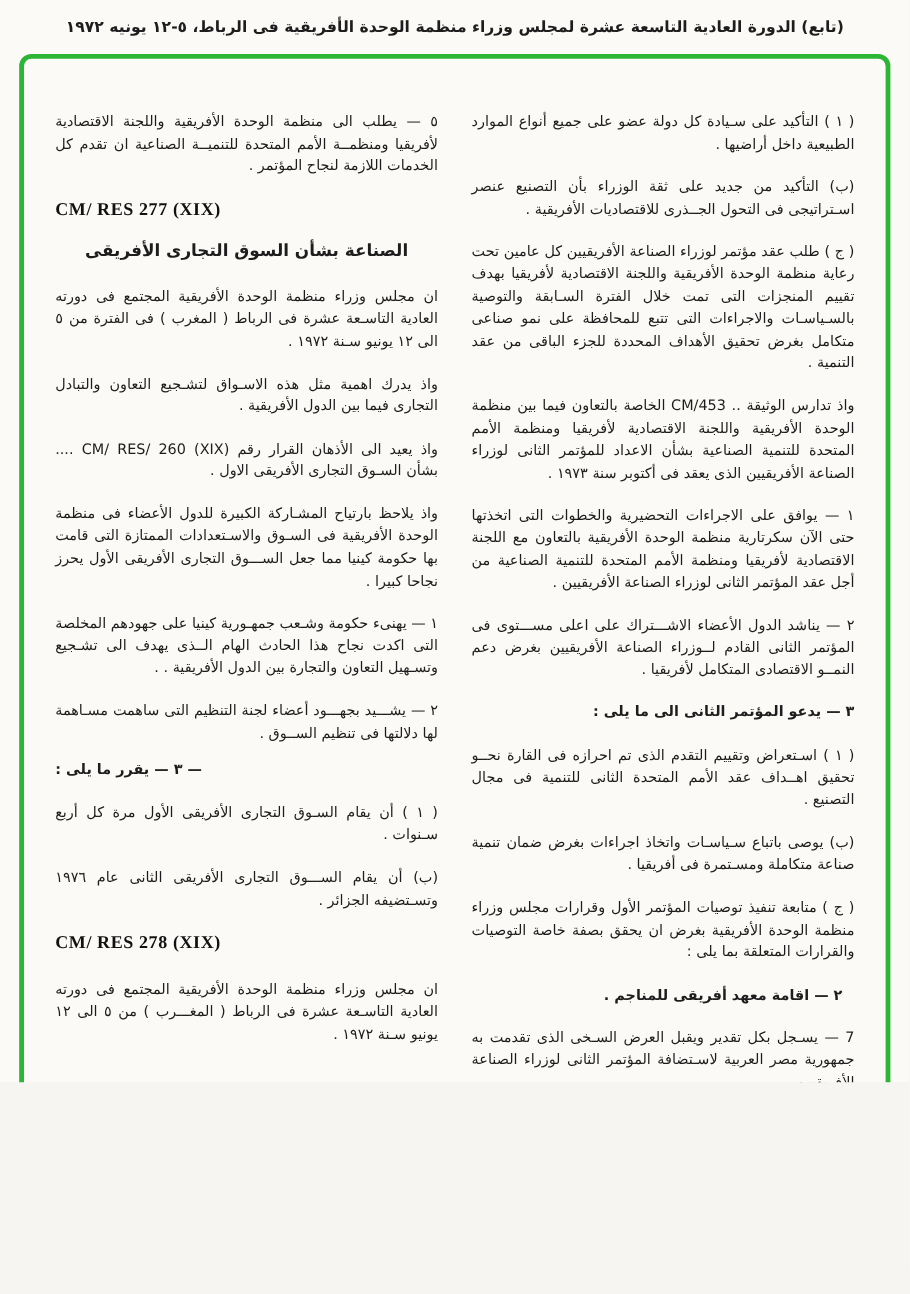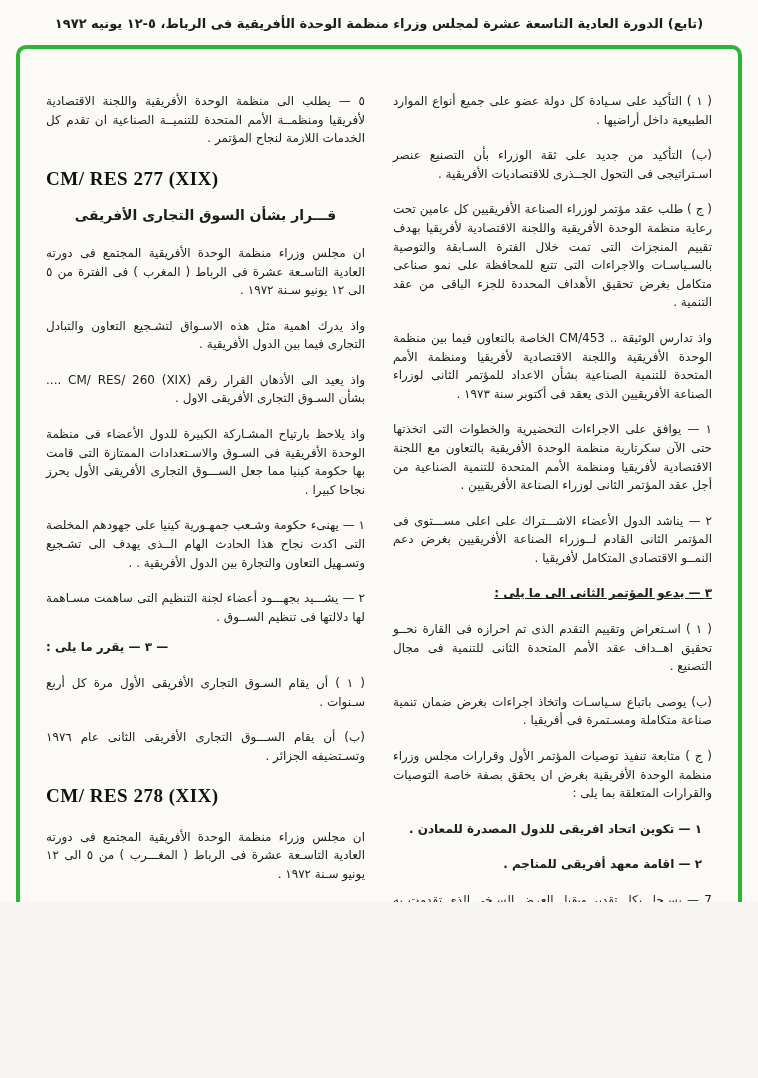--- a/index.html
+++ b/index.html
@@ -51,28 +51,28 @@
   }
   .column {
     flex: 1 1 0;
     min-width: 0;
     font-size: 12px;
     line-height: 1.55;
     direction: rtl;
   }
   .para { margin: 17px 0 9px; }
   .body { text-align: justify; }
-  .bold { font-weight: bold; text-align: justify; text-decoration: underline; }
+  .bold { font-weight: bold; text-align: justify; }
   .center-bold { font-weight: bold; text-align: left; margin: 12px 0; }
   .subitem { font-weight: bold; padding-right: 10px; }
   .ref {
     direction: ltr;
     text-align: left;
     font-family: "Liberation Serif", serif;
-    font-size: 19px;
+    font-size: 15px;
     font-weight: 600;
     letter-spacing: 0.5px;
     margin: 16px 0 12px;
     color: #111;
   }
   .title-line {
     font-weight: bold;
     text-align: center;
     font-size: 14px;
     margin: 8px 0 14px;
@@ -98,28 +98,27 @@
           <p class="para body">( ١ ) التأكيد على سـيادة كل دولة عضو على جميع أنواع الموارد الطبيعية داخل أراضيها .</p>
           <p class="para body">(ب) التأكيد من جديد على ثقة الوزراء بأن التصنيع عنصر اسـتراتيجى فى التحول الجــذرى للاقتصاديات الأفريقية .</p>
           <p class="para body">( ج ) طلب عقد مؤتمر لوزراء الصناعة الأفريقيين كل عامين تحت رعاية منظمة الوحدة الأفريقية واللجنة الاقتصادية لأفريقيا بهدف تقييم المنجزات التى تمت خلال الفترة السـابقة والتوصية بالسـياسـات والاجراءات التى تتبع للمحافظة على نمو صناعى متكامل بغرض تحقيق الأهداف المحددة للجزء الباقى من عقد التنمية .</p>
           <p class="para body">واذ تدارس الوثيقة .. CM/453 الخاصة بالتعاون فيما بين منظمة الوحدة الأفريقية واللجنة الاقتصادية لأفريقيا ومنظمة الأمم المتحدة للتنمية الصناعية بشأن الاعداد للمؤتمر الثانى لوزراء الصناعة الأفريقيين الذى يعقد فى أكتوبر سنة ١٩٧٣ .</p>
           <p class="para body">١ — يوافق على الاجراءات التحضيرية والخطوات التى اتخذتها حتى الآن سكرتارية منظمة الوحدة الأفريقية بالتعاون مع اللجنة الاقتصادية لأفريقيا ومنظمة الأمم المتحدة للتنمية الصناعية من أجل عقد المؤتمر الثانى لوزراء الصناعة الأفريقيين .</p>
           <p class="para body">٢ — يناشد الدول الأعضاء الاشـــتراك على اعلى مســـتوى فى المؤتمر الثانى القادم لــوزراء الصناعة الأفريقيين بغرض دعم النمــو الاقتصادى المتكامل لأفريقيا .</p>
           <p class="para bold">٣ — يدعو المؤتمر الثانى الى ما يلى :</p>
           <p class="para body">( ١ ) اسـتعراض وتقييم التقدم الذى تم احرازه فى القارة نحــو تحقيق اهــداف عقد الأمم المتحدة الثانى للتنمية فى مجال التصنيع .</p>
           <p class="para body">(ب) يوصى باتباع سـياسـات واتخاذ اجراءات بغرض ضمان تنمية صناعة متكاملة ومسـتمرة فى أفريقيا .</p>
           <p class="para body">( ج ) متابعة تنفيذ توصيات المؤتمر الأول وقرارات مجلس وزراء منظمة الوحدة الأفريقية بغرض ان يحقق بصفة خاصة التوصيات والقرارات المتعلقة بما يلى :</p>
-          <p class="para subitem">١ — تكوين اتحاد افريقى للدول المصدرة للمعادن .</p>
           <p class="para subitem">٢ — اقامة معهد أفريقى للمناجم .</p>
           <p class="para body">7 — يسـجل بكل تقدير ويقبل العرض السـخى الذى تقدمت به جمهورية مصر العربية لاسـتضافة المؤتمر الثانى لوزراء الصناعة الأفريقيين .</p>
         </div>
       <div class="column" id="col-left">
           <p class="para body">٥ — يطلب الى منظمة الوحدة الأفريقية واللجنة الاقتصادية لأفريقيا ومنظمــة الأمم المتحدة للتنميــة الصناعية ان تقدم كل الخدمات اللازمة لنجاح المؤتمر .</p>
           <p class="para ref" dir="ltr">CM/ RES 277 (XIX)</p>
-          <p class="para title-line">قـــرار بشأن السوق التجارى الأفريقى</p>
+          <p class="para title-line">الصناعة بشأن السوق التجارى الأفريقى</p>
           <p class="para body">ان مجلس وزراء منظمة الوحدة الأفريقية المجتمع فى دورته العادية التاسـعة عشرة فى الرباط ( المغرب ) فى الفترة من ٥ الى ١٢ يونيو سـنة ١٩٧٢ .</p>
           <p class="para body">واذ يدرك اهمية مثل هذه الاسـواق لتشـجيع التعاون والتبادل التجارى فيما بين الدول الأفريقية .</p>
           <p class="para body">واذ يعيد الى الأذهان القرار رقم CM/ RES/ 260 (XIX) .... بشأن السـوق التجارى الأفريقى الاول .</p>
           <p class="para body">واذ يلاحظ بارتياح المشـاركة الكبيرة للدول الأعضاء فى منظمة الوحدة الأفريقية فى السـوق والاسـتعدادات الممتازة التى قامت بها حكومة كينيا مما جعل الســـوق التجارى الأفريقى الأول يحرز نجاحا كبيرا .</p>
           <p class="para body">١ — يهنىء حكومة وشـعب جمهـورية كينيا على جهودهم المخلصة التى اكدت نجاح هذا الحادث الهام الــذى يهدف الى تشـجيع وتسـهيل التعاون والتجارة بين الدول الأفريقية . .</p>
           <p class="para body">٢ — يشـــيد بجهـــود أعضاء لجنة التنظيم التى ساهمت مسـاهمة لها دلالتها فى تنظيم الســوق .</p>
           <p class="para center-bold">— ٣ — يقرر ما يلى :</p>
           <p class="para body">( ١ ) أن يقام السـوق التجارى الأفريقى الأول مرة كل أربع سـنوات .</p>
           <p class="para body">(ب) أن يقام الســـوق التجارى الأفريقى الثانى عام ١٩٧٦ وتسـتضيفه الجزائر .</p>
           <p class="para ref" dir="ltr">CM/ RES 278 (XIX)</p>

